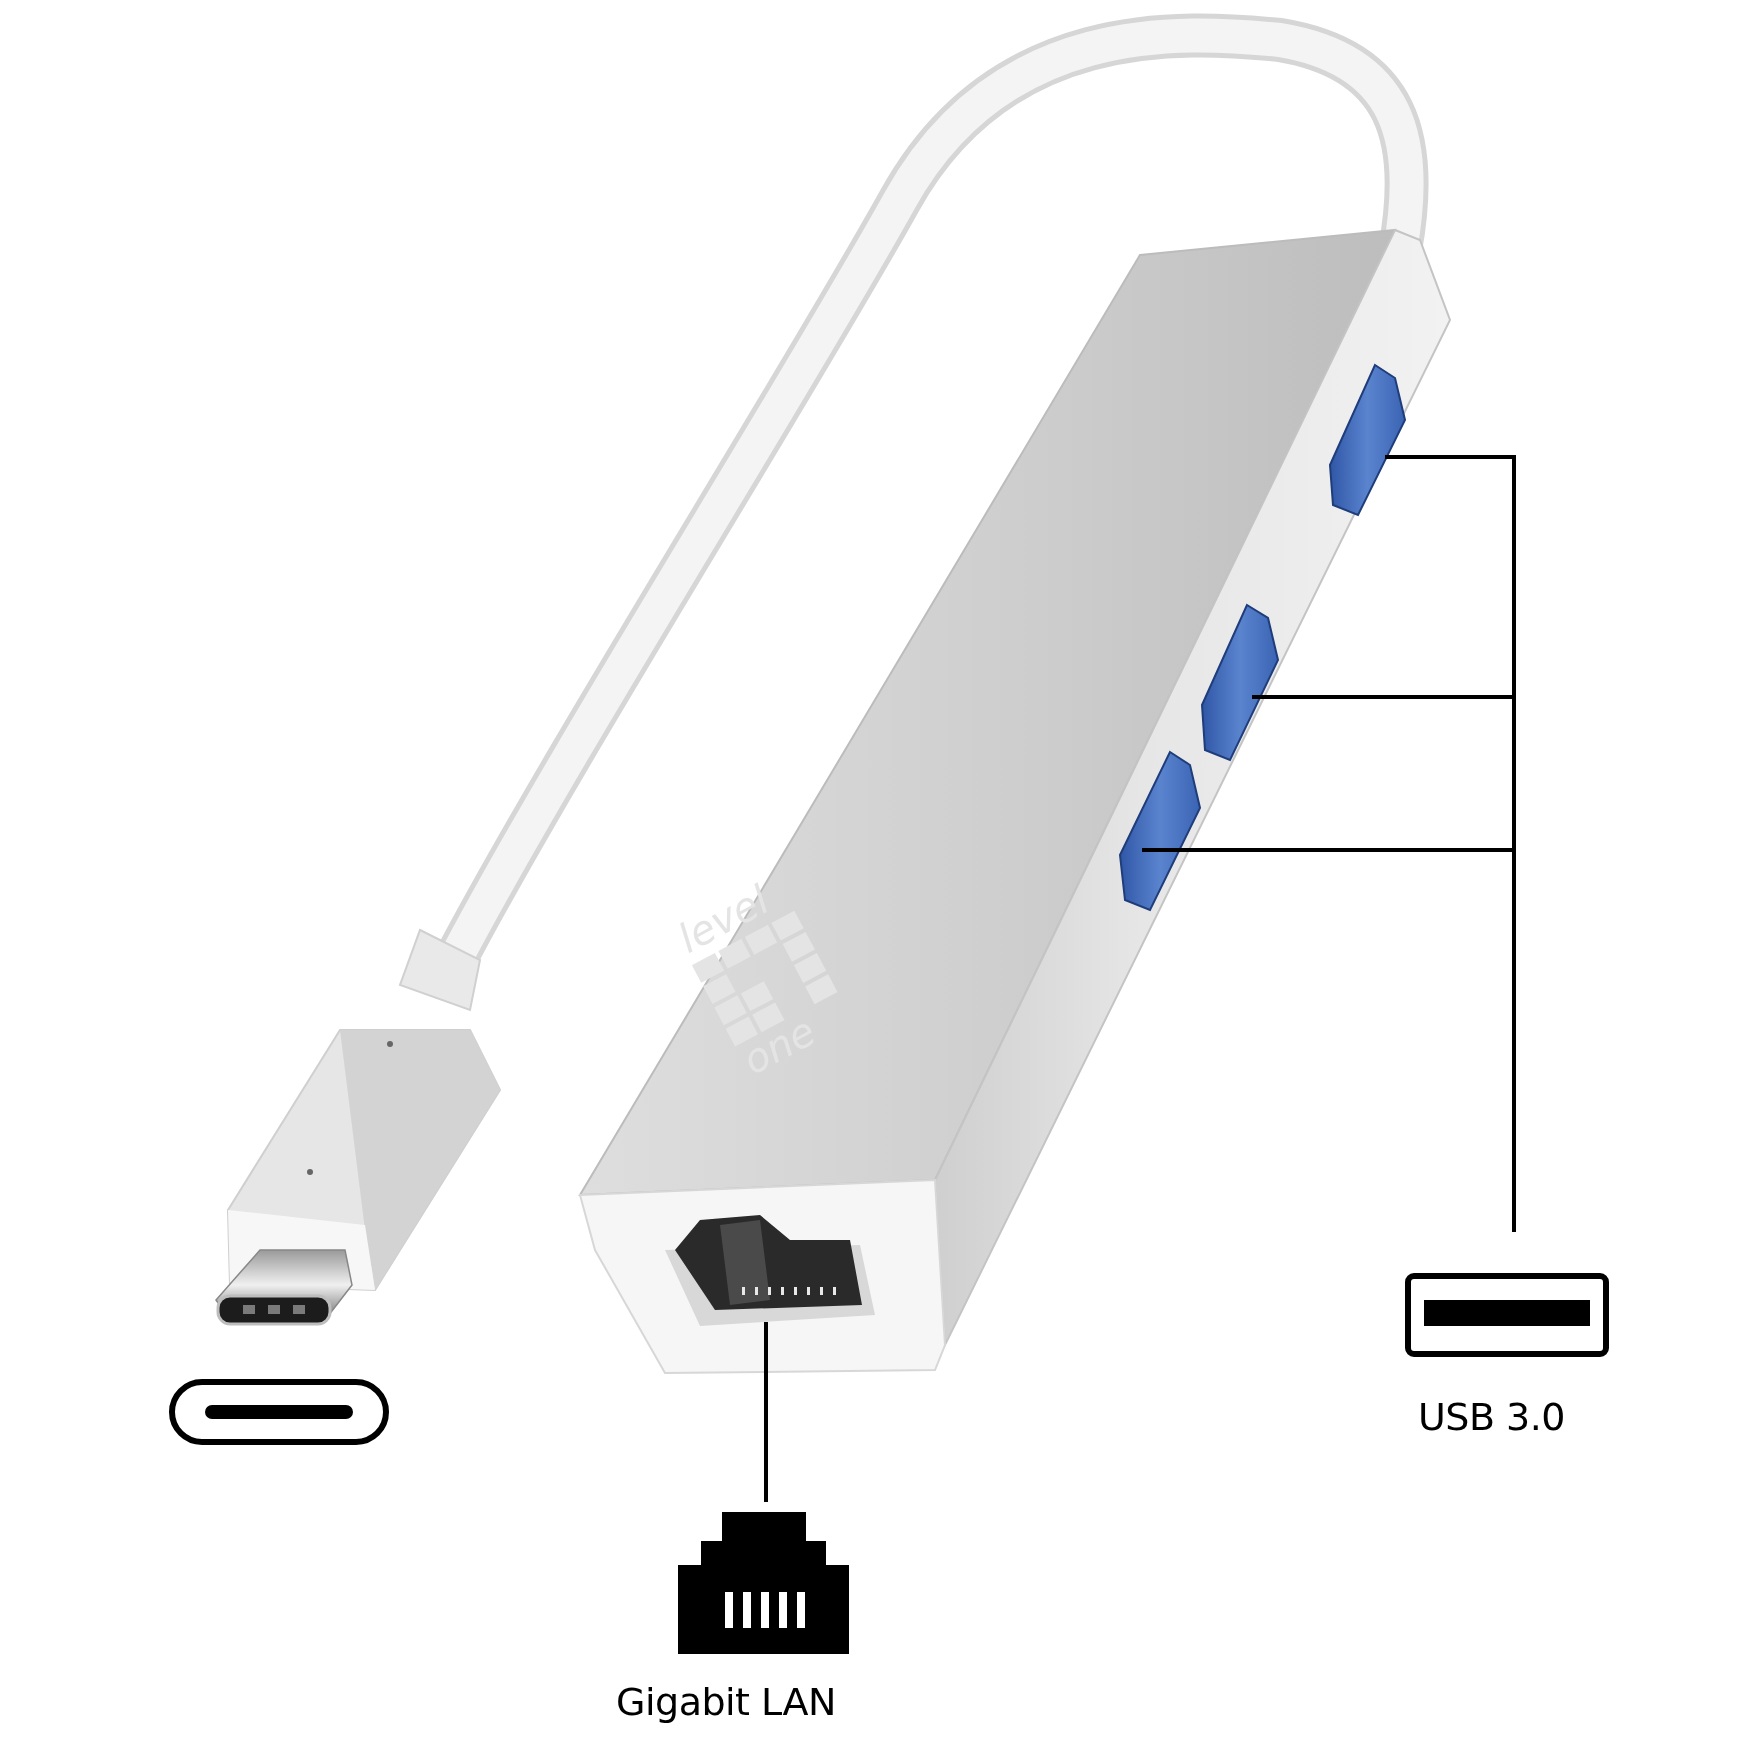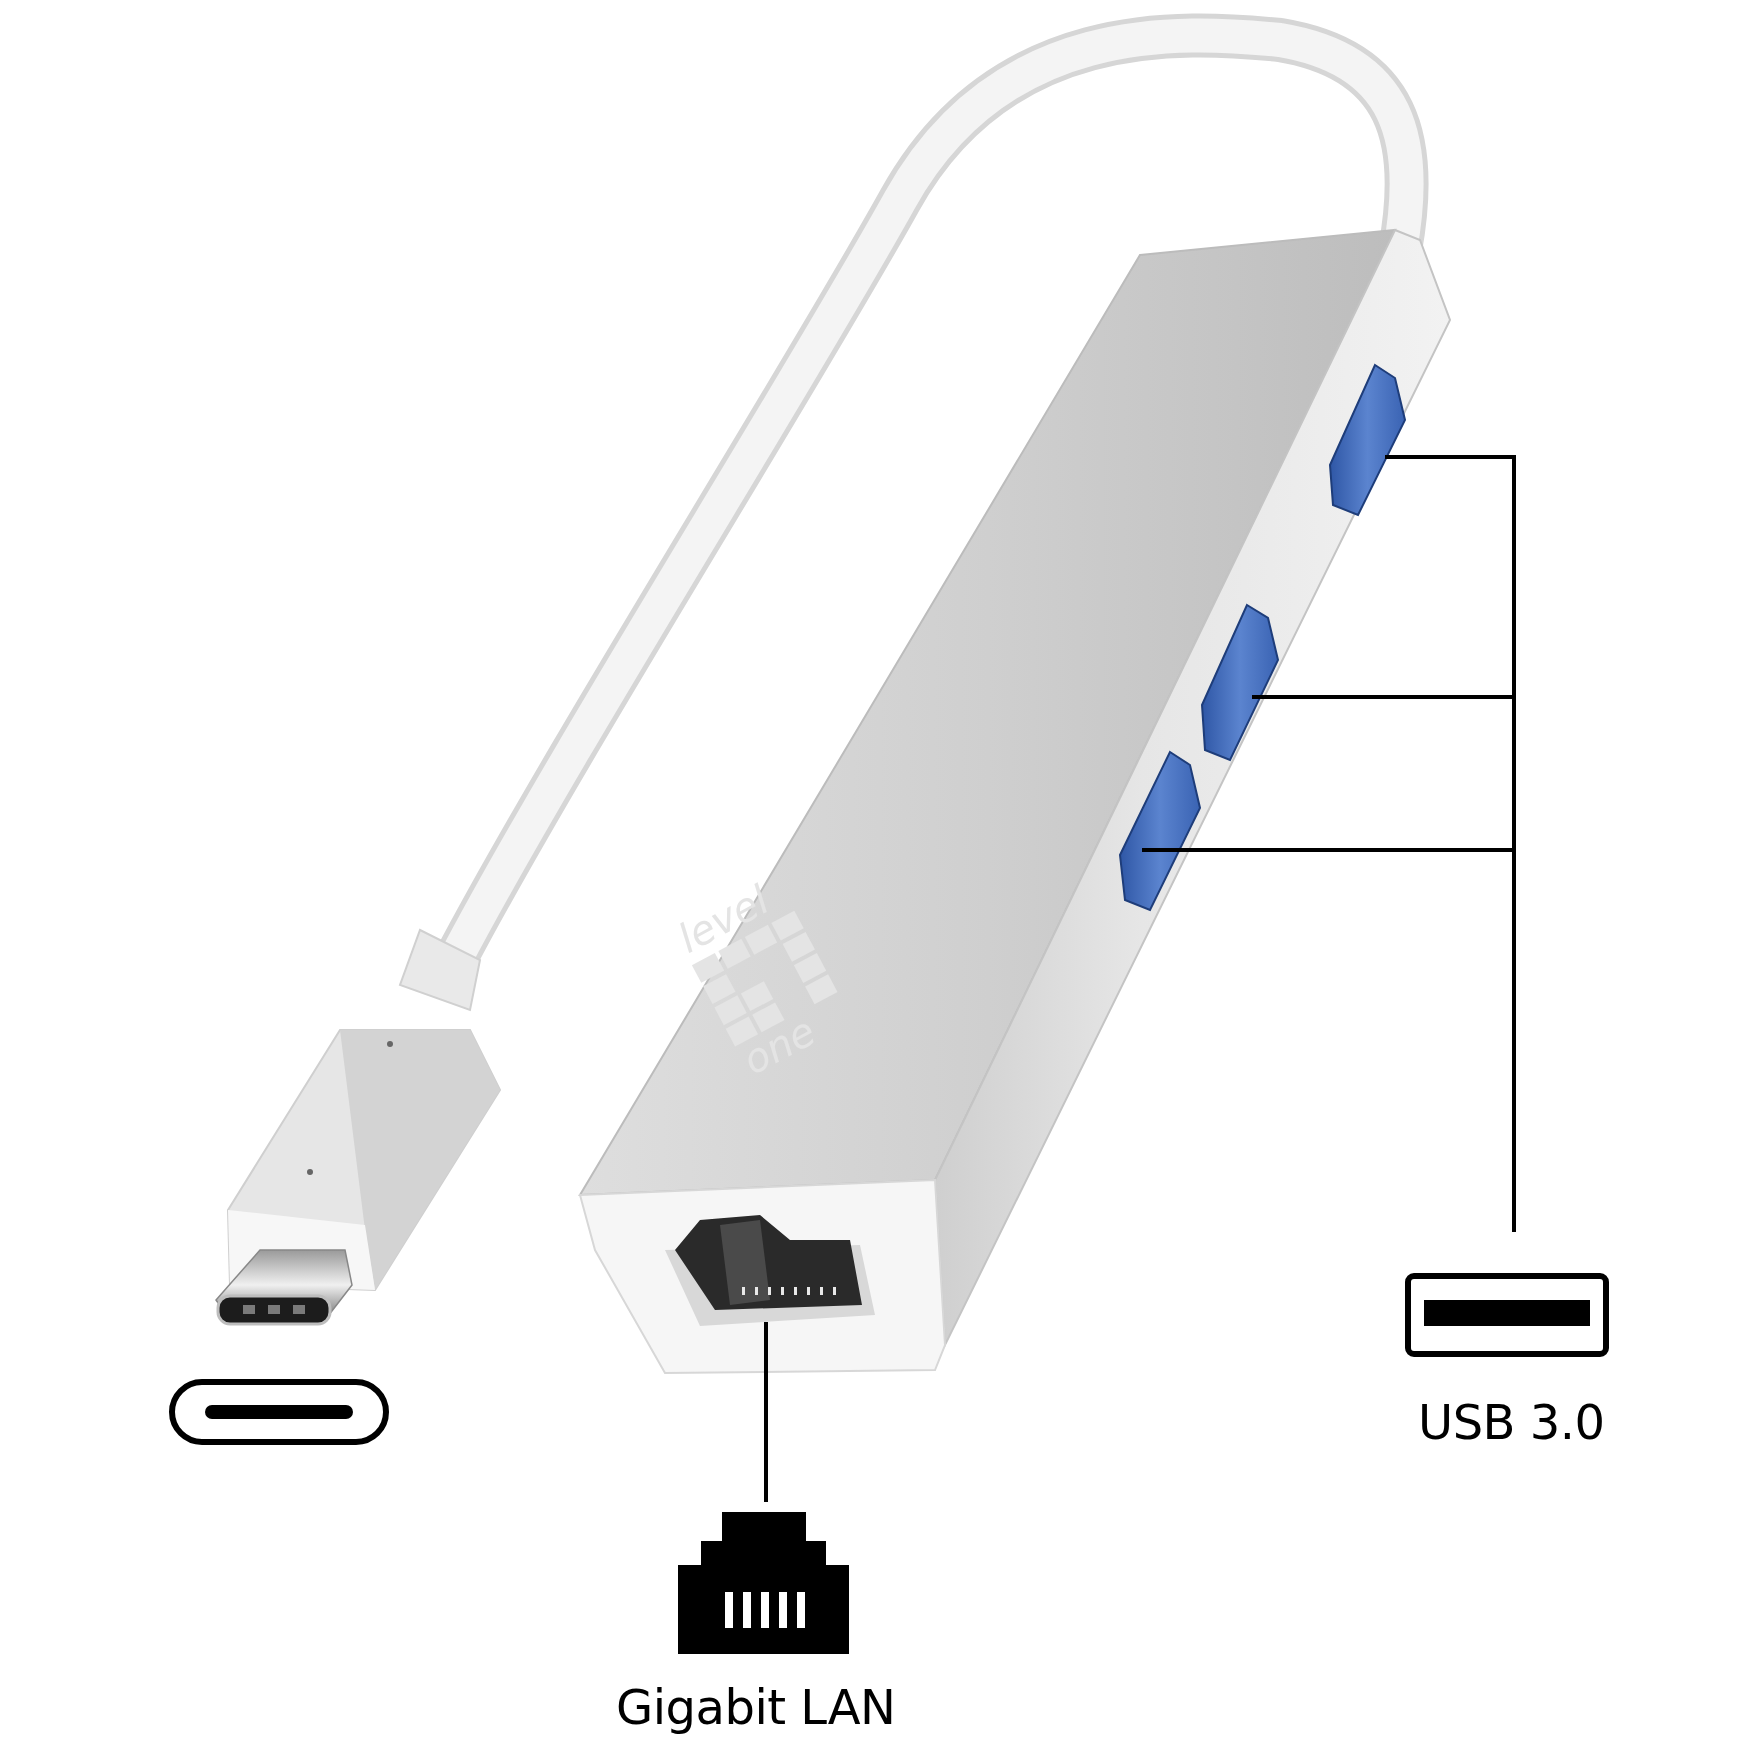--- a/index.html
+++ b/index.html
@@ -1,20 +1,20 @@
 <!DOCTYPE html>
 <html><head>
 <meta charset="utf-8">
 <style>
   html, body { margin: 0; padding: 0; background: #ffffff; }
   body { width: 1752px; height: 1752px; position: relative; overflow: hidden;
          font-family: "DejaVu Sans", "Liberation Sans", sans-serif; }
   .stage { position: absolute; left: 0; top: 0; width: 1752px; height: 1752px; }
   svg.art { position: absolute; left: 0; top: 0; }
-  .label { position: absolute; color: #000; font-size: 48px; letter-spacing: -0.5px;
+  .label { position: absolute; color: #000; font-size: 38px; letter-spacing: -0.5px;
            white-space: nowrap; line-height: 1; }
   .logo-text { font-family: "DejaVu Sans", sans-serif; }
 </style>
 </head>
 <body>
 
 <div class="stage">
 
 <svg class="art" width="1752" height="1752" viewBox="0 0 1752 1752">
   <defs>

